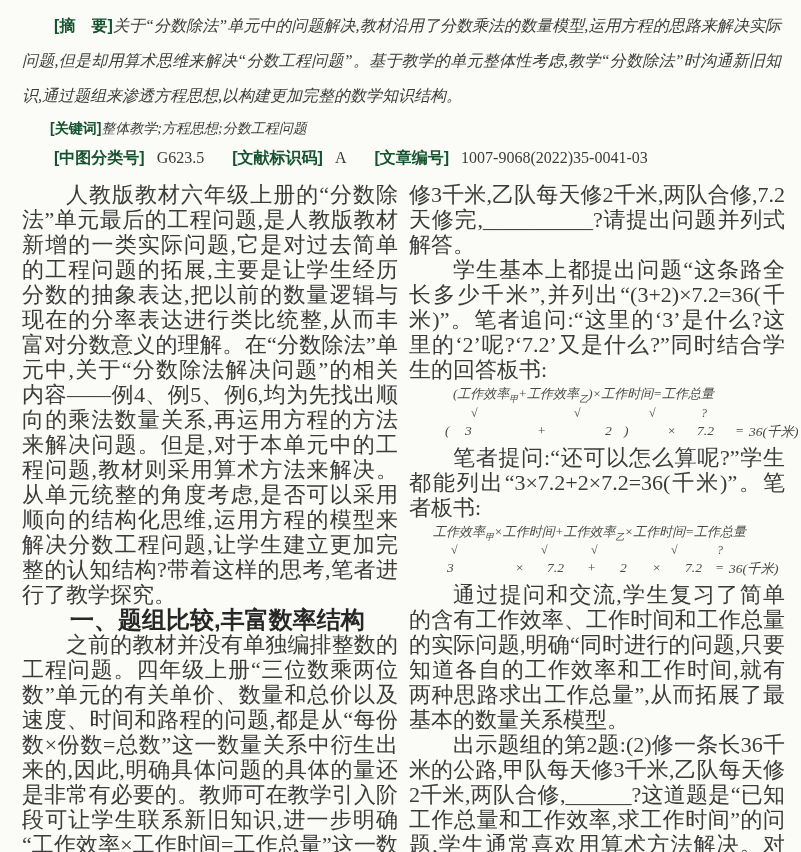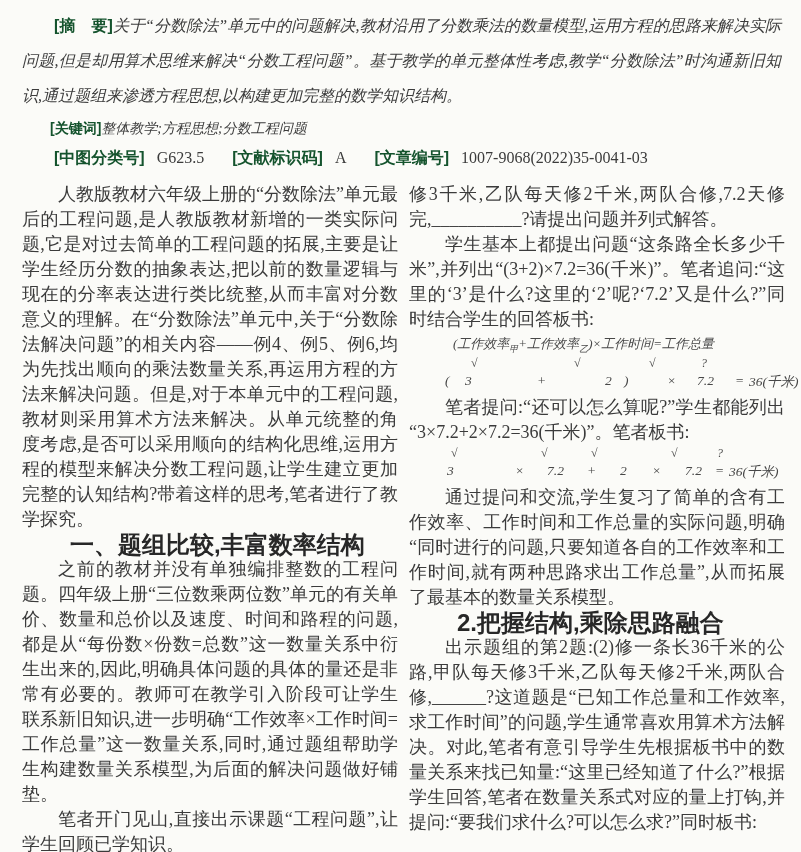--- a/index.html
+++ b/index.html
@@ -16,21 +16,21 @@
     font-style:normal;font-weight:bold;color:#14532d;
     font-family:"Liberation Sans","DejaVu Sans",sans-serif;
   }
   .kw{margin:0;font-size:14px;line-height:30px;text-indent:2em;}
   .meta{margin:0;font-size:16px;line-height:28px;text-indent:2em;}
   .meta .val{margin:0 28px 0 12px;}
   .meta .val:last-child{margin-right:16px;}
   
   .columns{display:flex;gap:11px;padding:10px 16px 0 22px;}
   .col{flex:1;min-width:0;}
-  p.body{margin:0;font-size:18px;line-height:25px;text-align:justify;}
+  p.body{margin:0;font-size:22px;line-height:25px;text-align:justify;}
   .indent{text-indent:2em;}
   .sec,.sub{
     margin:0;font-size:24px;line-height:25px;font-weight:bold;color:#272727;
     font-family:"Liberation Sans","DejaVu Sans",sans-serif;text-indent:2em;
   }
   
   .formula{margin:3px 0 2px;font-style:italic;color:#474747;}
   .f1{font-size:13px;line-height:17px;white-space:nowrap;}
   .f1 sub{font-size:9px;}
   .f1.pad1{padding-left:44px;}
@@ -84,20 +84,21 @@
           <span style="left:258px">×</span>
           <span style="left:288px">7.2</span>
           <span style="left:326px">=</span>
           <span style="left:340px">36(千米)</span>
         </div>
       </div>
 
       <p class="body indent">笔者提问:“还可以怎么算呢?”学生都能列出“3×7.2+2×7.2=36(千米)”。笔者板书:</p>
 
       <div class="formula">
+        <div class="f1 pad2"><span>工作效率</span><sub>甲</sub><span>×工作时间+工作效率</span><sub>乙</sub><span>×工作时间=工作总量</span></div>
         <div class="f2">
           <span style="left:42px">√</span>
           <span style="left:132px">√</span>
           <span style="left:182px">√</span>
           <span style="left:262px">√</span>
           <span style="left:308px">?</span>
         </div>
         <div class="f3">
           <span style="left:38px">3</span>
           <span style="left:106px">×</span>
@@ -105,18 +106,17 @@
           <span style="left:178px">+</span>
           <span style="left:211px">2</span>
           <span style="left:243px">×</span>
           <span style="left:276px">7.2</span>
           <span style="left:306px">=</span>
           <span style="left:320px">36(千米)</span>
         </div>
       </div>
 
       <p class="body indent">通过提问和交流,学生复习了简单的含有工作效率、工作时间和工作总量的实际问题,明确“同时进行的问题,只要知道各自的工作效率和工作时间,就有两种思路求出工作总量”,从而拓展了最基本的数量关系模型。</p>
-      <h4 class="sub">2.把握结构,乘除思路融合</h4>
       <p class="body indent">出示题组的第2题:(2)修一条长36千米的公路,甲队每天修3千米,乙队每天修2千米,两队合修,______?这道题是“已知工作总量和工作效率,求工作时间”的问题,学生通常喜欢用算术方法解决。对此,笔者有意引导学生先根据板书中的数量关系来找已知量:“这里已经知道了什么?”根据学生回答,笔者在数量关系式对应的量上打钩,并提问:“要我们求什么?可以怎么求?”同时板书:</p>
     </div>
 
   </section>
 </div>
 
 </body></html>

